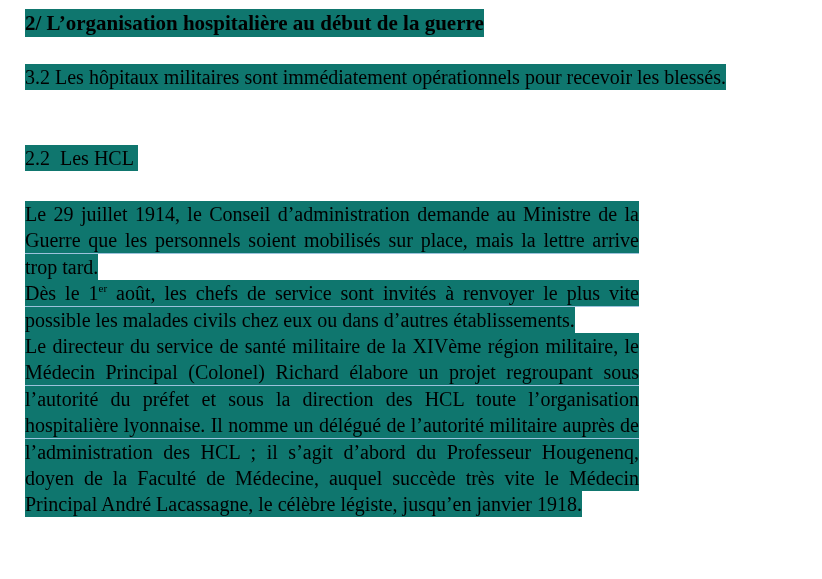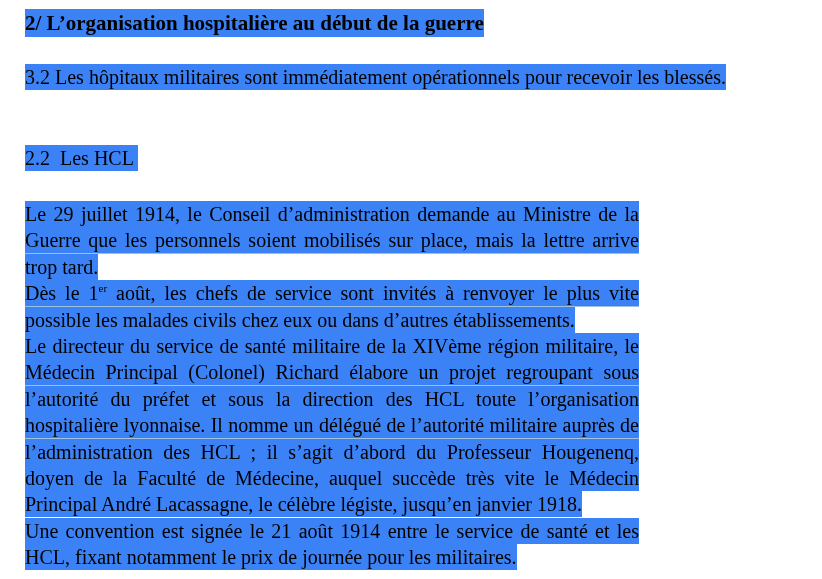--- a/index.html
+++ b/index.html
@@ -15,21 +15,21 @@
       font-family: "Liberation Serif", "DejaVu Serif", serif;
       color: #000000;
     }
     .page {
       position: absolute;
       left: 25px;
       top: 0;
       width: 762px;
     }
     .hl {
-      background: #3b82f6;
+      background: #0f766e;
     }
     .h1 {
       position: absolute;
       top: 8px;
       left: 0;
       font-size: 21px;
       font-weight: bold;
       line-height: 30px;
       white-space: nowrap;
     }
@@ -120,19 +120,15 @@
     <div class="para-wrap">
       <div class="bg" style="height:26.4px;"></div>
       <p class="para"><span class="hl"><span>Dès le 1</span><sup>er</sup><span> août, les chefs de service sont invités à renvoyer le plus vite possible les malades civils chez eux ou dans d’autres établissements.</span></span></p>
     </div>
 
     <div class="para-wrap">
       <div class="bg" style="height:158.4px;"></div>
       <p class="para"><span class="hl">Le directeur du service de santé militaire de la XIVème région militaire, le Médecin Principal (Colonel) Richard élabore un projet regroupant sous l’autorité du préfet et sous la direction des HCL toute l’organisation hospitalière lyonnaise. Il nomme un délégué de l’autorité militaire auprès de l’administration des HCL ; il s’agit d’abord du Professeur Hougenenq, doyen de la Faculté de Médecine, auquel succède très vite le Médecin Principal André Lacassagne, le célèbre légiste, jusqu’en janvier 1918.</span></p>
     </div>
 
-    <div class="para-wrap">
-      <div class="bg" style="height:26.4px;"></div>
-      <p class="para"><span class="hl">Une convention est signée le 21 août 1914 entre le service de santé et les HCL, fixant notamment le prix de journée pour les militaires.</span></p>
-    </div>
 
   </div>
 </div>
 
 </body></html>

